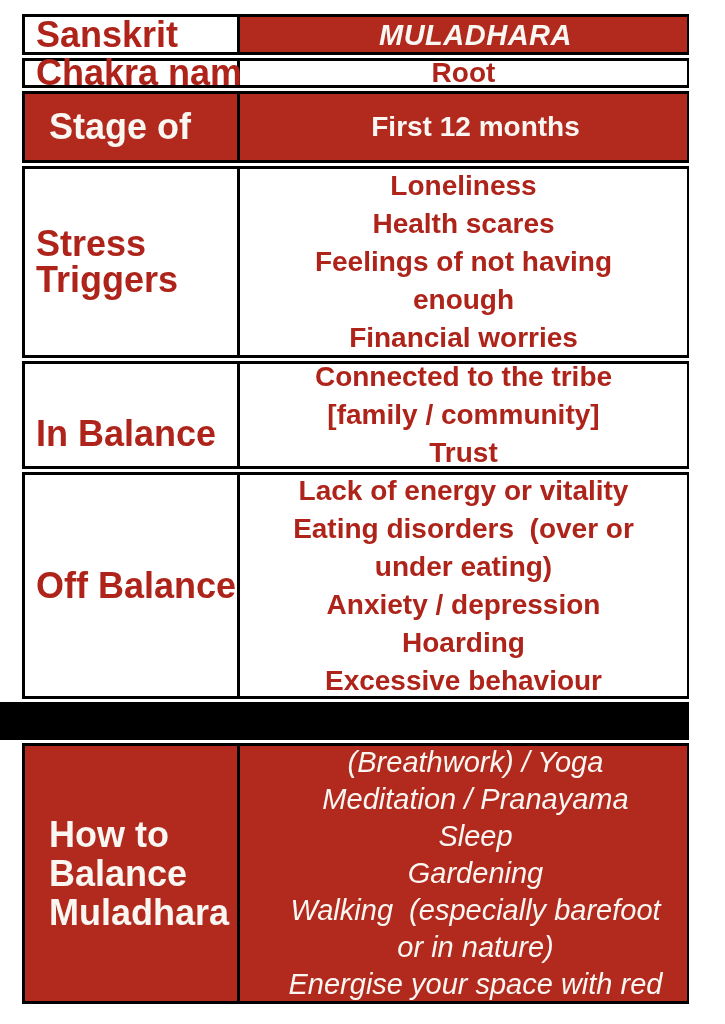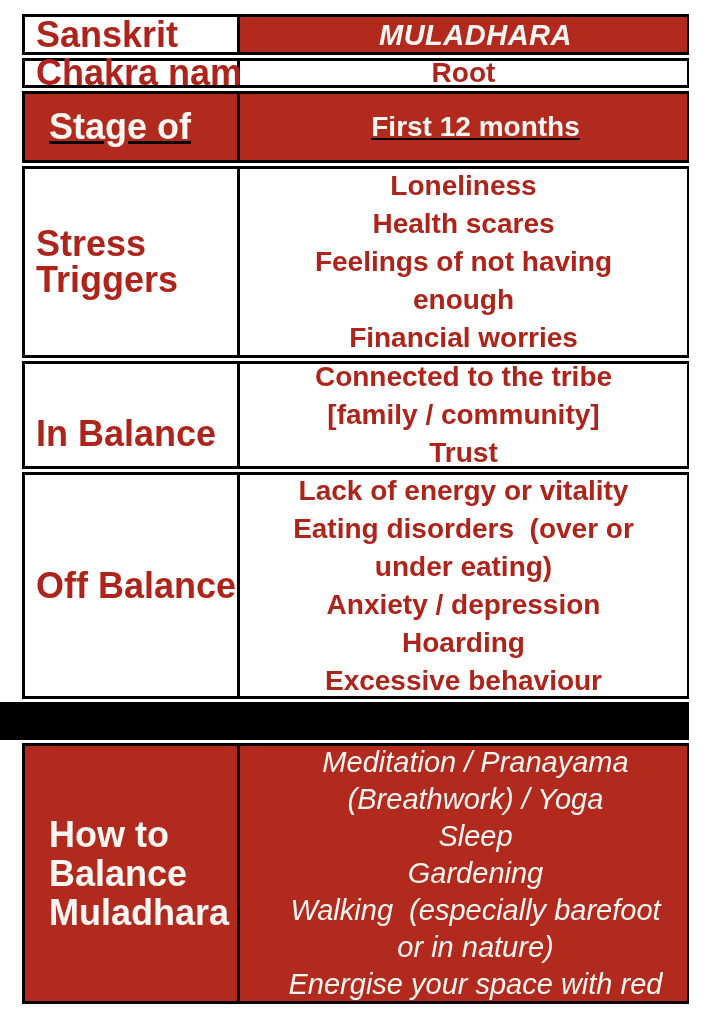--- a/index.html
+++ b/index.html
@@ -45,21 +45,21 @@
     text-align: center;
     font-weight: bold;
     font-size: 28px;
     line-height: 38px;
   }
   .line { white-space: pre; }
 
   
   .r-sanskrit   { height: 41px; }
   .r-chakra     { height: 30px; }
-  .r-stage      { height: 72px; text-decoration: underline; }
+  .r-stage      { height: 72px; }
   .r-stress     { height: 192px; }
   .r-inbalance  { height: 108px; }
   .r-offbalance { height: 227px; }
   .r-band       { height: 38px; margin-left: -22px; width: 689px; background: #000; border: none; }
   .r-howto      { height: 261px; }
 
   
   .bg-red   { background: #B2291D; padding-left: 24px; }
   .bg-white { background: #ffffff; }
   .text-red   { color: #AE241A; }
@@ -156,22 +156,22 @@
 
   <div class="row r-band"></div>
 
   <div class="row r-howto">
     <div class="cell-left bg-red text-white">
         <div class="line">How to</div>
         <div class="line">Balance</div>
         <div class="line">Muladhara</div>
       </div>
     <div class="cell-right bg-red text-white">
+        <div class="line">(Breathwork) / Yoga</div>
         <div class="line">Meditation / Pranayama</div>
-        <div class="line">(Breathwork) / Yoga</div>
         <div class="line">Sleep</div>
         <div class="line">Gardening</div>
         <div class="line">Walking  (especially barefoot</div>
         <div class="line">or in nature)</div>
         <div class="line">Energise your space with red</div>
       </div>
   </div>
 
 </div>
 

